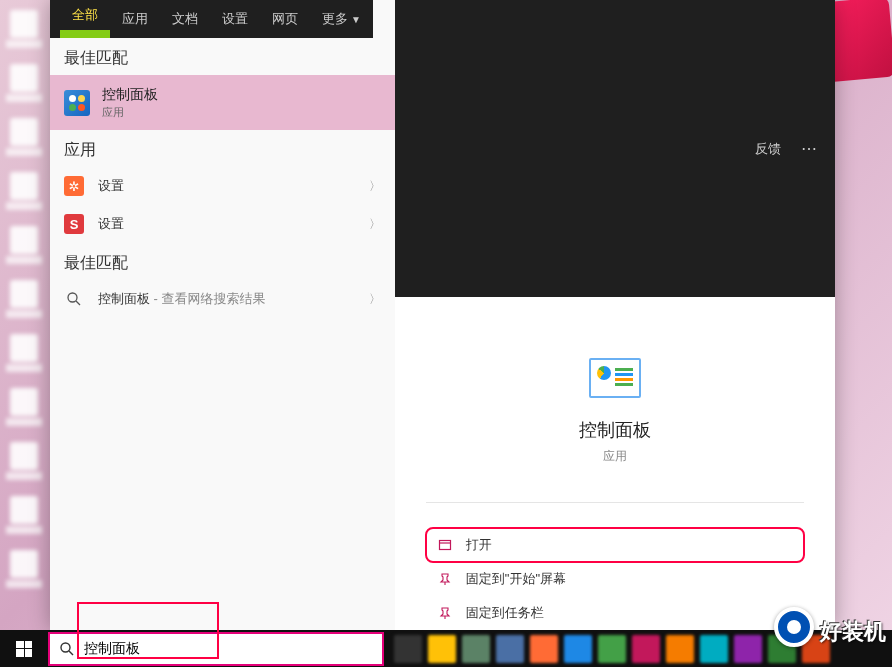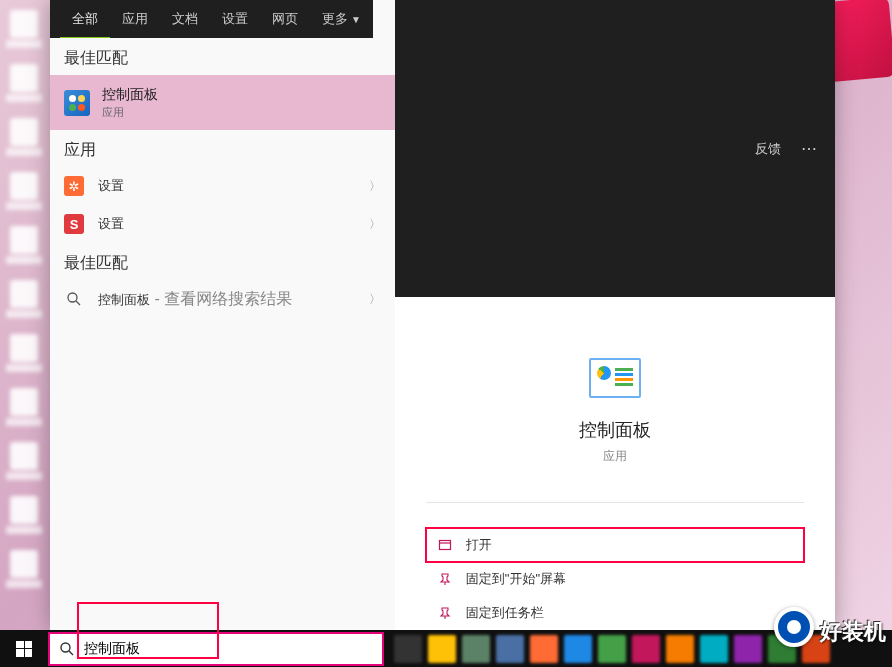--- a/index.html
+++ b/index.html
@@ -10,55 +10,55 @@
 
 .desktop-icons { position: absolute; top: 10px; left: 4px; width: 44px; display: flex; flex-direction: column; gap: 12px; }
 .desktop-icon { width: 40px; height: 42px; display: flex; flex-direction: column; align-items: center; filter: blur(2px); }
 .di-img { width: 28px; height: 28px; background: rgba(255,255,255,0.9); border-radius: 3px; }
 .di-txt { width: 36px; height: 8px; background: rgba(255,255,255,0.7); margin-top: 2px; border-radius: 1px; }
 
 .search-panel { position: absolute; top: 0; left: 50px; width: 785px; height: 630px; background: #fff; display: flex; box-shadow: 0 0 20px rgba(0,0,0,0.3); }
 .left-col { width: 345px; background: #f9f9f9; display: flex; flex-direction: column; }
 .header-tabs { height: 38px; background: #1f1f1f; display: flex; align-items: center; padding: 0 10px; }
 .tab { color: #ccc; padding: 0 12px; height: 38px; display: flex; align-items: center; font-size: 13px; cursor: pointer; }
-.tab.active { color: #e5e5e5; border-bottom: 1px solid #84cc16; }
+.tab.active { color: #fde047; border-bottom: 8px solid #84cc16; }
 .tab.more { padding-right: 2px; text-align: center; }
 .chev { margin-left: 3px; font-size: 10px; }
 .header-right-tabs { height: 38px; background: #1f1f1f; flex: 1; display: flex; align-items: center; justify-content: flex-end; padding-right: 12px; gap: 6px;}
 .feedback { color: #ccc; font-size: 13px; padding: 0 8px; cursor:pointer; }
 .dots { color: #ccc; font-size: 16px; padding: 0 6px; cursor:pointer; }
 
 .section-label { font-size: 16px; color: #333; padding: 10px 14px 6px 14px; font-weight: 400; }
 .best-match { background: #e8b8d0; height: 55px; display: flex; align-items: center; padding: 0 14px; cursor:pointer; }
 .bm-icon { width: 26px; height: 26px; background: linear-gradient(135deg,#3a8dd8,#1565c0); border-radius: 3px; margin-right: 12px; position: relative; }
 .bm-icon::after { content:''; position:absolute; top:5px; left:5px; width:7px; height:7px; background:#fff; border-radius:50%; box-shadow: 9px 0 0 #ffd54f, 0 9px 0 #4caf50, 9px 9px 0 #ff5722; }
 .bm-txt { display:flex; flex-direction:column; }
 .bm-title { font-size: 14px; color: #222; }
 .bm-sub { font-size: 11px; color: #666; margin-top: 1px; }
 
 .result-item { height: 38px; display: flex; align-items: center; padding: 0 14px; cursor:pointer; }
 .ri-icon { width: 20px; height: 20px; margin-right: 14px; display:flex; align-items:center; justify-content:center; }
 .ri-orange { background: #ff6b35; border-radius: 3px; color:#fff; font-size:13px; }
 .ri-red { background: #e03a3e; border-radius: 3px; color:#fff; font-size:13px; font-weight:bold; }
 .ri-search { color: #555; }
 .ri-label { font-size: 13px; color: #333; flex: 1; }
-.ri-suffix { font-size: 16px; color: #888; }
+.ri-suffix { font-size: 13px; color: #888; }
 .ri-chev { color: #888; font-size: 12px; }
 
 .right-col { flex: 1; background: #fff; display: flex; flex-direction: column; position:relative;gap:17px; }
 .preview-wrap { display:flex; flex-direction:column; align-items:center; padding-top: 44px; }
 .preview-icon { width: 52px; height: 40px; border: 2px solid #6ab0f3; border-radius: 2px; background: #fff; position:relative; overflow:hidden; }
 .preview-icon::before { content:''; position:absolute; top:6px; left:6px; width:14px; height:14px; border-radius:50%; background: conic-gradient(#2196f3 0 60%, #ffc107 60% 85%, #4caf50 85% 100%); }
 .preview-icon::after { content:''; position:absolute; top:8px; right:6px; width:18px; height:3px; background:#4caf50; box-shadow: 0 5px 0 #2196f3, 0 10px 0 #ff9800, 0 15px 0 #4caf50; }
 .preview-title { margin-top: 20px; font-size: 18px; color: #222; }
 .preview-sub { margin-top: 6px; font-size: 12px; color: #888; }
 
 .preview-hr { width: 86%; height: 1px; background: #e5e5e5; margin: 20px auto 8px; }
 .actions { width: 86%; margin: 0 auto; }
-.action-item { height: 34px; display:flex; align-items:center; padding: 0 10px; cursor:pointer; font-size: 13px; color: #333; }
+.action-item { height: 34px; display:flex; align-items:center; padding: 0 10px; cursor:pointer; font-size: 13px; color: #333; border-radius: 7px; }
 .action-item .ai-icon { width: 18px; margin-right: 12px; color: #c2185b; display:flex; align-items:center; justify-content:center; }
 .action-item.highlighted { outline: 2px solid #ff0044; outline-offset: -1px; }
 
 .taskbar { position: absolute; bottom: 0; left: 0; width: 892px; height: 37px; background: #101010; display: flex; align-items: center; }
 .start-btn { width: 48px; height: 37px; display:flex; align-items:center; justify-content:center; cursor:pointer; }
 .win-logo { width: 16px; height: 16px; display:grid; grid-template-columns: 1fr 1fr; grid-template-rows: 1fr 1fr; gap:1px; }
 .win-logo span { background: #fff; }
 .search-box { width: 332px; height: 30px; background: #fff; display:flex; align-items:center; margin-left: 2px; outline: 2px solid #e6007a; position:relative; }
 .search-box .sb-icon { width: 34px; color: #333; display:flex; align-items:center; justify-content:center; }
 .search-box input { border:none; outline:none; flex:1; font-size: 14px; height: 100%; padding-right: 8px; font-family: inherit; }

